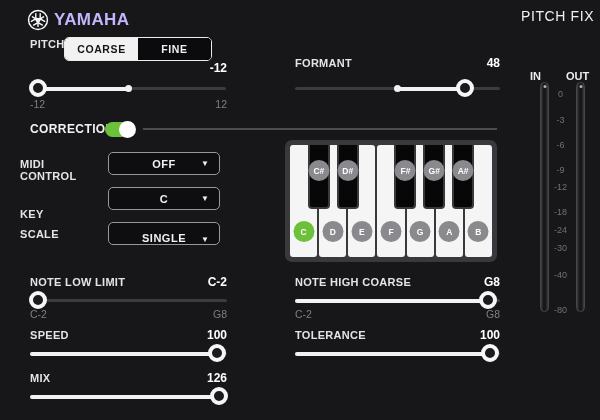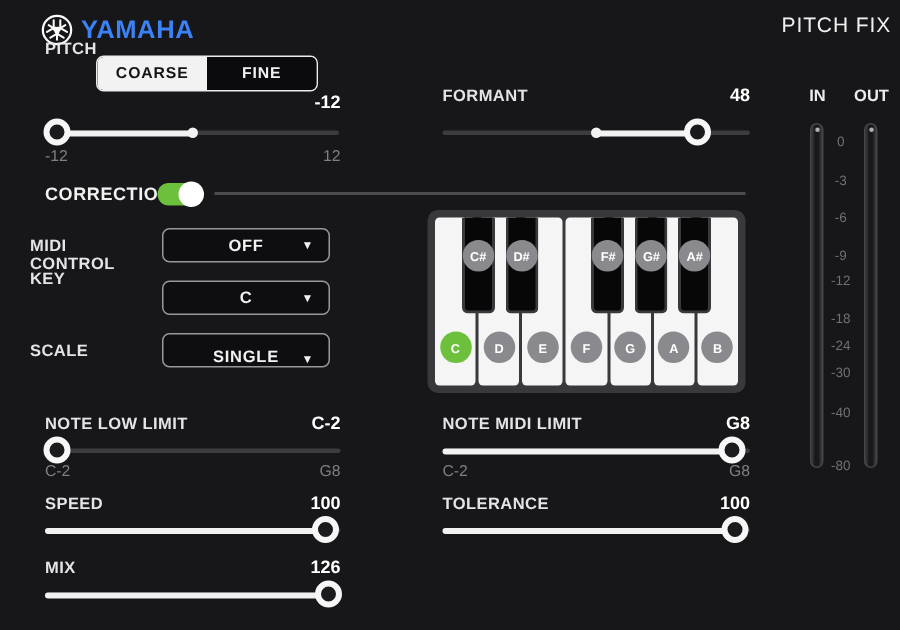--- a/index.html
+++ b/index.html
@@ -6,21 +6,21 @@
   .stage{position:relative;width:600px;height:420px;background:var(--bg,#17171a);
     font-family:"Liberation Sans",sans-serif;color:#f2f2f2;overflow:hidden;}
   .abs{position:absolute;}
   .lbl{font-size:11px;font-weight:600;color:#e4e4e6;letter-spacing:.3px;}
   .val{font-size:12px;font-weight:700;color:#fff;}
   .dim{font-size:10.5px;color:#7f7f84;}
   .row{display:flex;justify-content:space-between;align-items:baseline;}
 
   
   .logo{left:27px;top:9px;display:flex;align-items:center;gap:5px;}
-  .logo-text{font-size:17px;font-weight:700;letter-spacing:.4px;color:#3b82f6;}
+  .logo-text{font-size:17px;font-weight:700;letter-spacing:.4px;color:#c4b5fd;}
   .title{left:521px;top:8px;font-size:14px;letter-spacing:.6px;color:#f0f0f0;}
 
   
   .seg{left:64px;top:37px;width:146px;height:22px;border:1.5px solid #ececec;border-radius:5px;
     display:flex;overflow:hidden;background:#0b0b0d;}
   .seg button{flex:1;border:none;margin:0;padding:0;font-family:inherit;font-size:10.5px;
     font-weight:700;letter-spacing:.6px;cursor:pointer;}
   .seg .on{background:#f2f2f2;color:#141414;}
   .seg .off{background:#0b0b0d;color:#f0f0f0;}
 
@@ -52,21 +52,21 @@
   .bkey{position:absolute;top:5px;width:22px;height:64px;background:#070708;border:2px solid #39393d;
     border-top:none;border-radius:0 0 4px 4px;box-sizing:border-box;cursor:pointer;}
   .key-badge{position:absolute;left:50%;transform:translateX(-50%);width:21px;height:21px;border-radius:50%;
     background:#8a8a8e;color:#fff;font-size:8.5px;font-weight:700;display:flex;align-items:center;justify-content:center;}
   .wkey .key-badge{top:76px;}
   .bkey .key-badge{top:15px;}
   .key-badge.active{background:var(--green,#6cc03c);}
 
   
   .meters{left:520px;top:58px;width:80px;height:262px;}
-  .m-lbl{position:absolute;top:0;width:30px;text-align:center;font-size:11px;font-weight:700;color:#ececec;}
+  .m-lbl{position:absolute;top:12px;width:30px;text-align:left;font-size:11px;font-weight:700;color:#ececec;}
   .meter-bar{position:absolute;width:9px;top:24px;height:230px;border-radius:4.5px;
     background:linear-gradient(90deg,#3e3e42,#18181a 35%,#18181a 65%,#3e3e42);
     border:1px solid #47474b;box-sizing:border-box;}
   .meter-dot{position:absolute;top:2px;left:50%;transform:translateX(-50%);width:3px;height:3px;border-radius:50%;background:#b0b0b0;}
   .meter-tick{position:absolute;left:30px;width:21px;text-align:center;font-size:9px;color:#707075;}
 </style>
 </head>
 <body>
 
 <div class="stage" style="--bg: #17171a; --green: #6cc03c;">
@@ -83,21 +83,21 @@
           </g>
         <g transform="rotate(240)">
             <path d="M0,1 L0,7 M-2.4,-7 L-2.4,-1.5 M2.4,-7 L2.4,-1.5 M-2.4,-1.5 A2.4,2.4 0 0 0 2.4,-1.5"></path>
           </g>
       </g>
     </svg>
     <span class="logo-text">YAMAHA</span>
   </div>
   <div class="abs title">PITCH FIX</div>
 
-  <div class="abs lbl" style="left:30px;top:27px;">PITCH</div>
+  <div class="abs lbl" style="left:30px;top:38px;">PITCH</div>
   <div class="abs seg">
     <button id="seg-coarse" class="on">COARSE</button>
     <button id="seg-fine" class="off">FINE</button>
   </div>
 
   <div class="abs val" style="left:130px;top:61px;width:97px;text-align:right;">-12</div>
   <div class="abs slider" style="left:30px;top:79px;width:196px;">
       <div class="sl-track"></div>
       <div class="sl-fill" style="left: 4%; width: 46%;"></div>
       <div class="sl-dot" style="left: calc(50% - 3.5px);"></div>
@@ -123,21 +123,21 @@
   <div class="abs toggle" id="correction-toggle" style="background: rgb(108, 192, 60);">
     <div class="knob"></div>
   </div>
   <div class="abs divider"></div>
 
   <div class="abs lbl dd-lbl" style="left:20px;top:158px;">MIDI CONTROL</div>
   <div class="abs dd" style="left:108px;top:152px;">
     <span class="dd-val">OFF</span>
     <span class="arrow">▼</span>
   </div>
-  <div class="abs lbl dd-lbl" style="left:20px;top:180px;">KEY</div>
+  <div class="abs lbl dd-lbl" style="left:20px;top:208px;">KEY</div>
   <div class="abs dd" style="left:108px;top:187px;">
     <span class="dd-val">C</span>
     <span class="arrow">▼</span>
   </div>
   <div class="abs lbl dd-lbl" style="left:20px;top:228px;">SCALE</div>
   <div class="abs dd" style="left:108px;top:222px;align-items:flex-end;">
     <span class="dd-val">SINGLE</span>
     <span class="arrow">▼</span>
   </div>
 
@@ -215,21 +215,21 @@
       <div class="sl-track"></div>
       <div class="sl-fill" style="left: 0px; width: 4%;"></div>
       <div class="sl-handle" style="left: calc(4% - 9px);"></div>
     </div>
   <div class="abs row" style="left:30px;top:308px;width:197px;">
     <span class="dim">C-2</span>
     <span class="dim">G8</span>
   </div>
 
   <div class="abs row" style="left:295px;top:275px;width:205px;">
-    <span class="lbl">NOTE MIDI LIMIT</span>
+    <span class="lbl">NOTE HIGH COARSE</span>
     <span class="val">G8</span>
   </div>
   <div class="abs slider" style="left:295px;top:291px;width:205px;">
       <div class="sl-track"></div>
       <div class="sl-fill" style="left: 0px; width: 94%;"></div>
       <div class="sl-handle" style="left: calc(94% - 9px);"></div>
     </div>
   <div class="abs row" style="left:295px;top:308px;width:205px;">
     <span class="dim">C-2</span>
     <span class="dim">G8</span>

